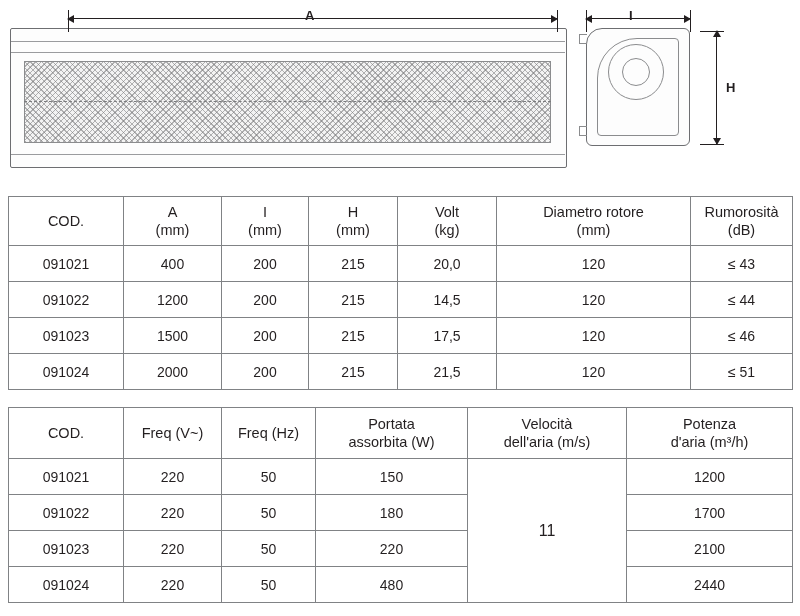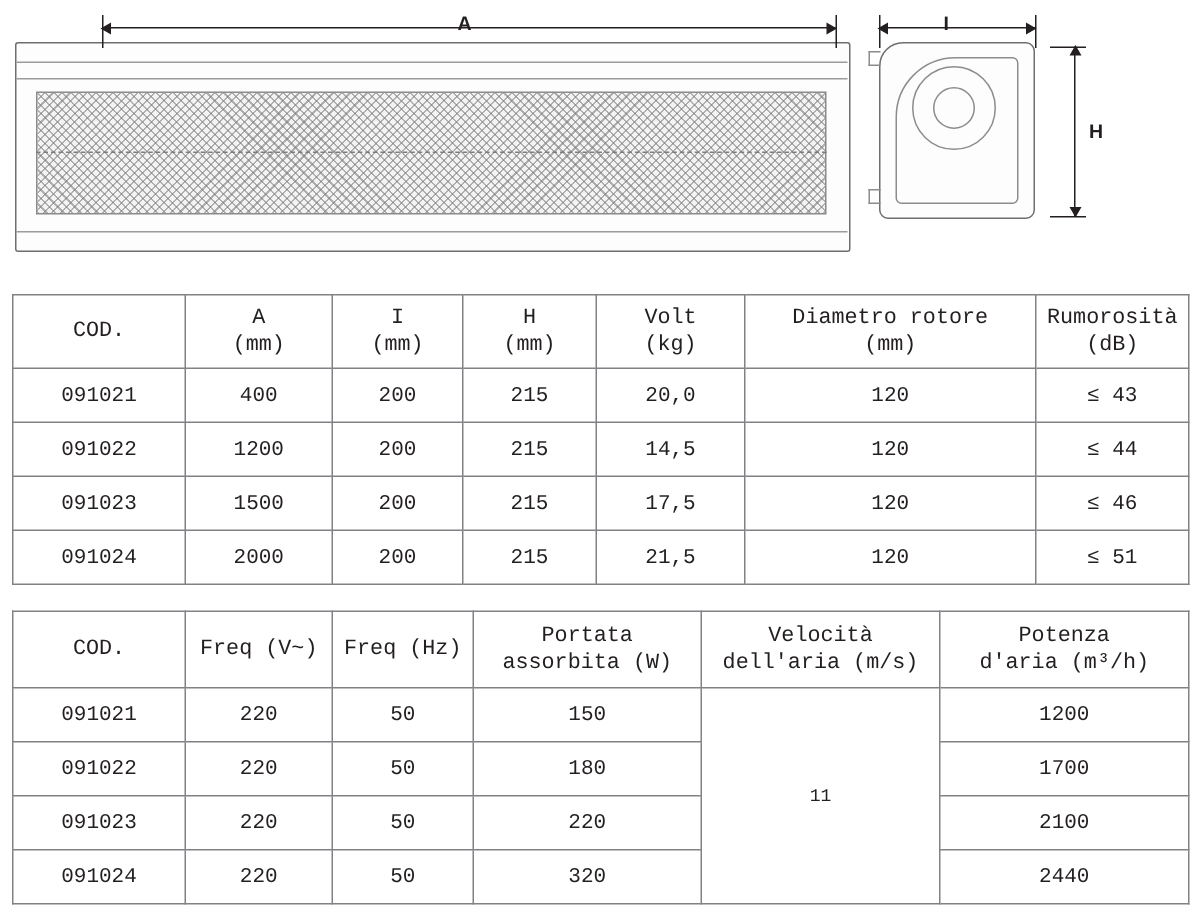--- a/index.html
+++ b/index.html
@@ -211,21 +211,20 @@
   .dim-H-line:before { top: -1px; border-bottom: 7px solid #231f20; }
   .dim-H-line:after  { bottom: -1px; border-top: 7px solid #231f20; }
   .dim-H-ext-t { position: absolute; left: 700px; top: 31px; width: 24px; height: 0; border-top: 1px solid #231f20; }
   .dim-H-ext-b { position: absolute; left: 700px; top: 144px; width: 24px; height: 0; border-top: 1px solid #231f20; }
   .label-H { left: 726px; top: 80px; }
 
   
   table {
     border-collapse: collapse;
     table-layout: fixed;
-    font-family: Liberation Mono, monospace;
   }
   table td, table th {
     border: 1px solid #808285;
     text-align: center;
     vertical-align: middle;
     font-size: 14px;
     color: #231f20;
     font-weight: normal;
     padding: 0;
   }
@@ -252,21 +251,21 @@
   .tbl-elec .hdr td {
     height: 50px;
     font-size: 14.5px;
     line-height: 1.25;
   }
   .tbl-elec tbody td {
     height: 35px;
   }
   .cod-cell { font-size: 14px; }
   .hdr td { font-weight: normal; }
-  .vel-cell { font-size: 12px; }
+  .vel-cell { font-size: 16px; }
 </style>
 </head>
 <body>
 
 <div class="drawing">
 
   <div class="front-view">
     <div class="fv-body"></div>
     <div class="fv-topline1"></div>
     <div class="fv-topline2"></div>
@@ -435,17 +434,17 @@
       <td class="cod-cell">091023</td>
       <td>220</td>
       <td>50</td>
       <td>220</td>
       <td>2100</td>
     </tr>
     <tr>
       <td class="cod-cell">091024</td>
       <td>220</td>
       <td>50</td>
-      <td>320</td>
+      <td>480</td>
       <td>2440</td>
     </tr>
   </tbody>
 </table>
 
 </body></html>

